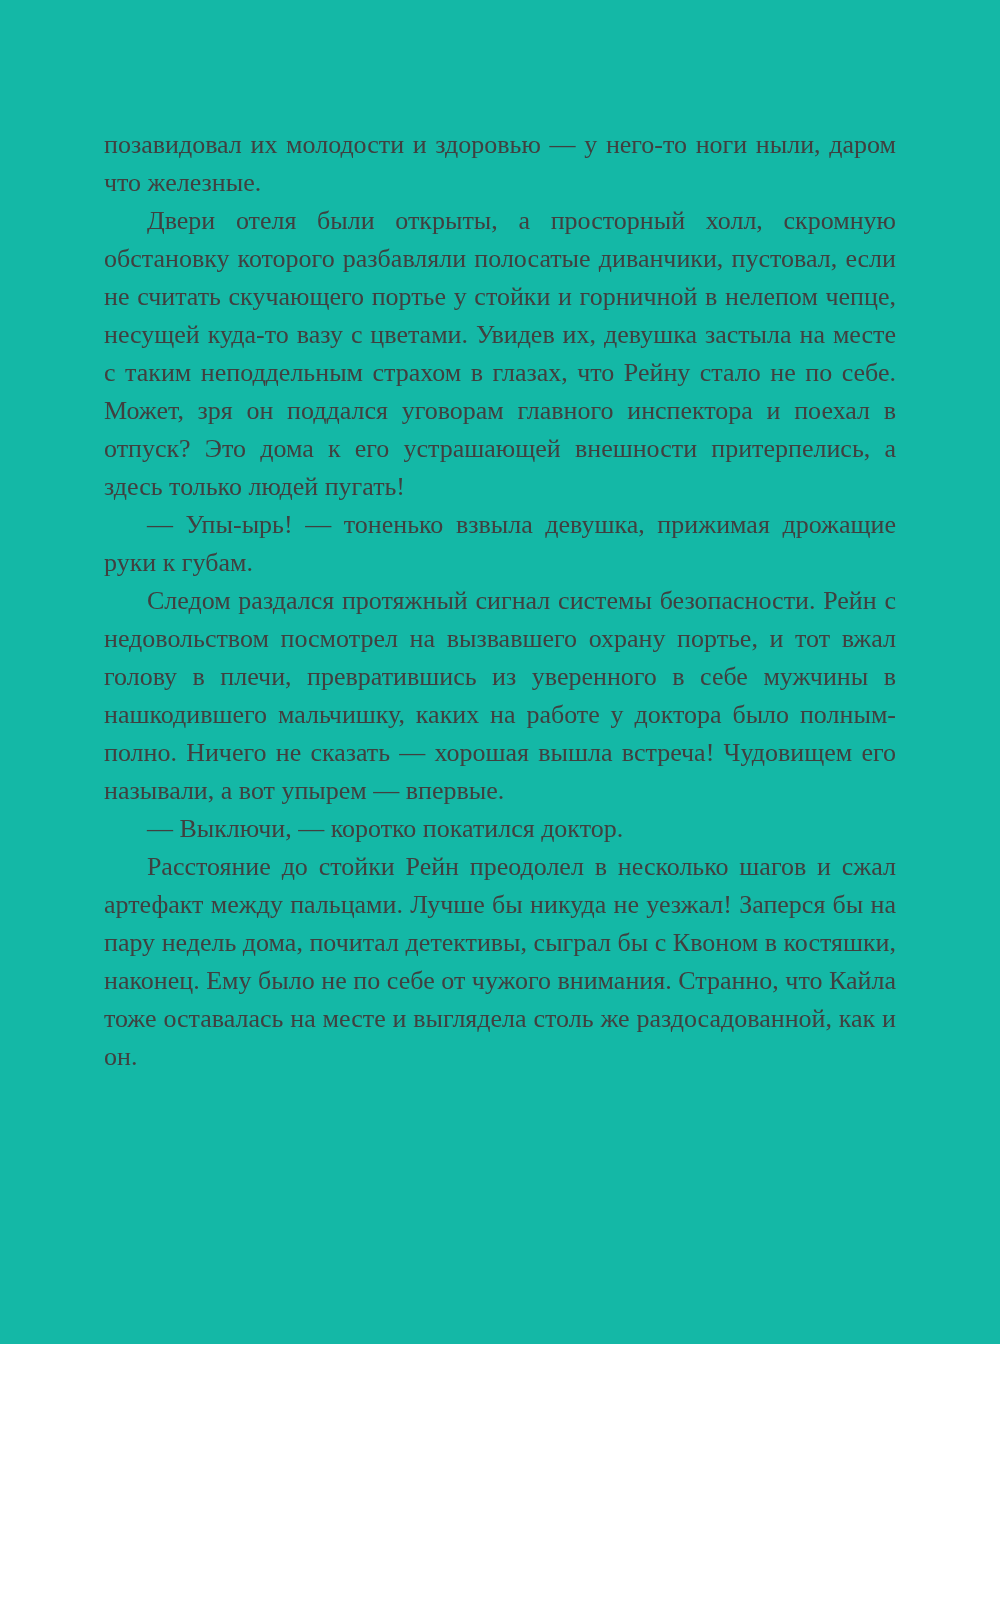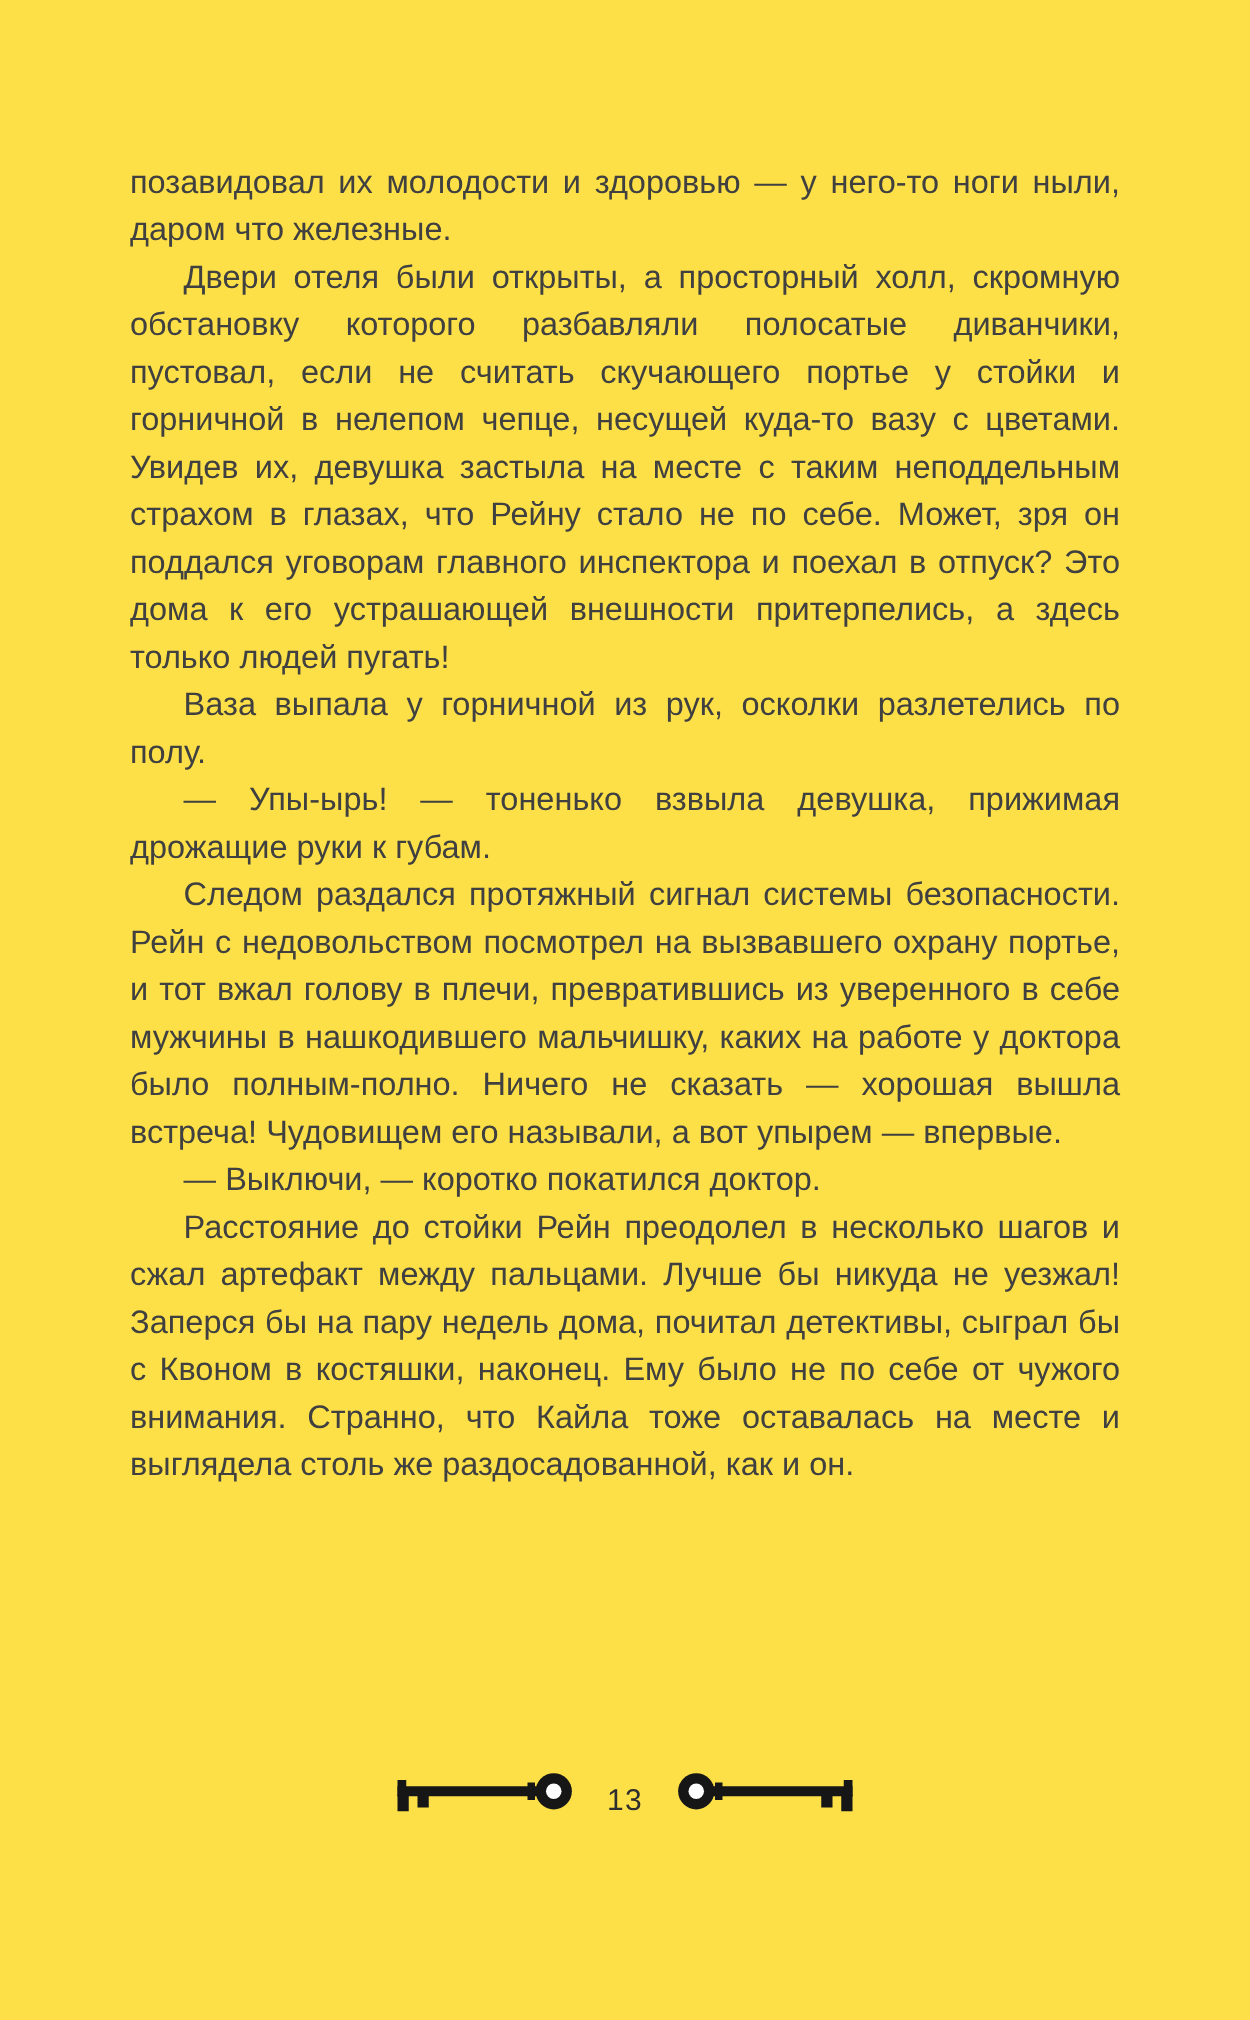--- a/index.html
+++ b/index.html
@@ -3,25 +3,25 @@
 <meta charset="utf-8">
 <style>
   html, body {
     margin: 0;
     padding: 0;
     background: #ffffff;
   }
   .page {
     position: relative;
     width: 1000px;
-    height: 1616px;
+    height: 1344px;
     margin: 0 auto;
-    background: #fde047;
+    background: #14b8a6;
     overflow: hidden;
-    font-family: Liberation Sans, sans-serif;
+    font-family: Liberation Serif, serif;
   }
   .text-block {
     position: absolute;
     top: 126px;
     left: 104px;
     width: 792px;
     color: #404040;
     font-size: 26px;
     line-height: 38px;
     text-align: justify;
@@ -61,21 +61,20 @@
     margin-top: 16px;
   }
 </style>
 </head>
 <body>
 
 <div class="page">
   <div class="text-block">
     <p class="para no-indent">позавидовал их молодости и здоровью — у него-то ноги ныли, даром что железные.</p>
     <p class="para">Двери отеля были открыты, а просторный холл, скромную обстановку которого разбавляли полосатые диванчики, пустовал, если не считать скучающего портье у стойки и горничной в нелепом чепце, несущей куда-то вазу с цветами. Увидев их, девушка застыла на месте с таким неподдельным страхом в глазах, что Рейну стало не по себе. Может, зря он поддался уговорам главного инспектора и поехал в отпуск? Это дома к его устрашающей внешности притерпелись, а здесь только людей пугать!</p>
-    <p class="para">Ваза выпала у горничной из рук, осколки разлетелись по полу.</p>
     <p class="para">— Упы-ырь! — тоненько взвыла девушка, прижимая дрожащие руки к губам.</p>
     <p class="para">Следом раздался протяжный сигнал системы безопасности. Рейн с недовольством посмотрел на вызвавшего охрану портье, и тот вжал голову в плечи, превратившись из уверенного в себе мужчины в нашкодившего мальчишку, каких на работе у доктора было полным-полно. Ничего не сказать — хорошая вышла встреча! Чудовищем его называли, а вот упырем — впервые.</p>
     <p class="para">— Выключи, — коротко покатился доктор.</p>
     <p class="para">Расстояние до стойки Рейн преодолел в несколько шагов и сжал артефакт между пальцами. Лучше бы никуда не уезжал! Заперся бы на пару недель дома, почитал детективы, сыграл бы с Квоном в костяшки, наконец. Ему было не по себе от чужого внимания. Странно, что Кайла тоже оставалась на месте и выглядела столь же раздосадованной, как и он.</p>
   </div>
 
   <div class="footer">
     <span class="key key-left">
       <svg width="148" height="42" viewBox="0 0 148 42" aria-hidden="true">
         <g fill="currentColor">

